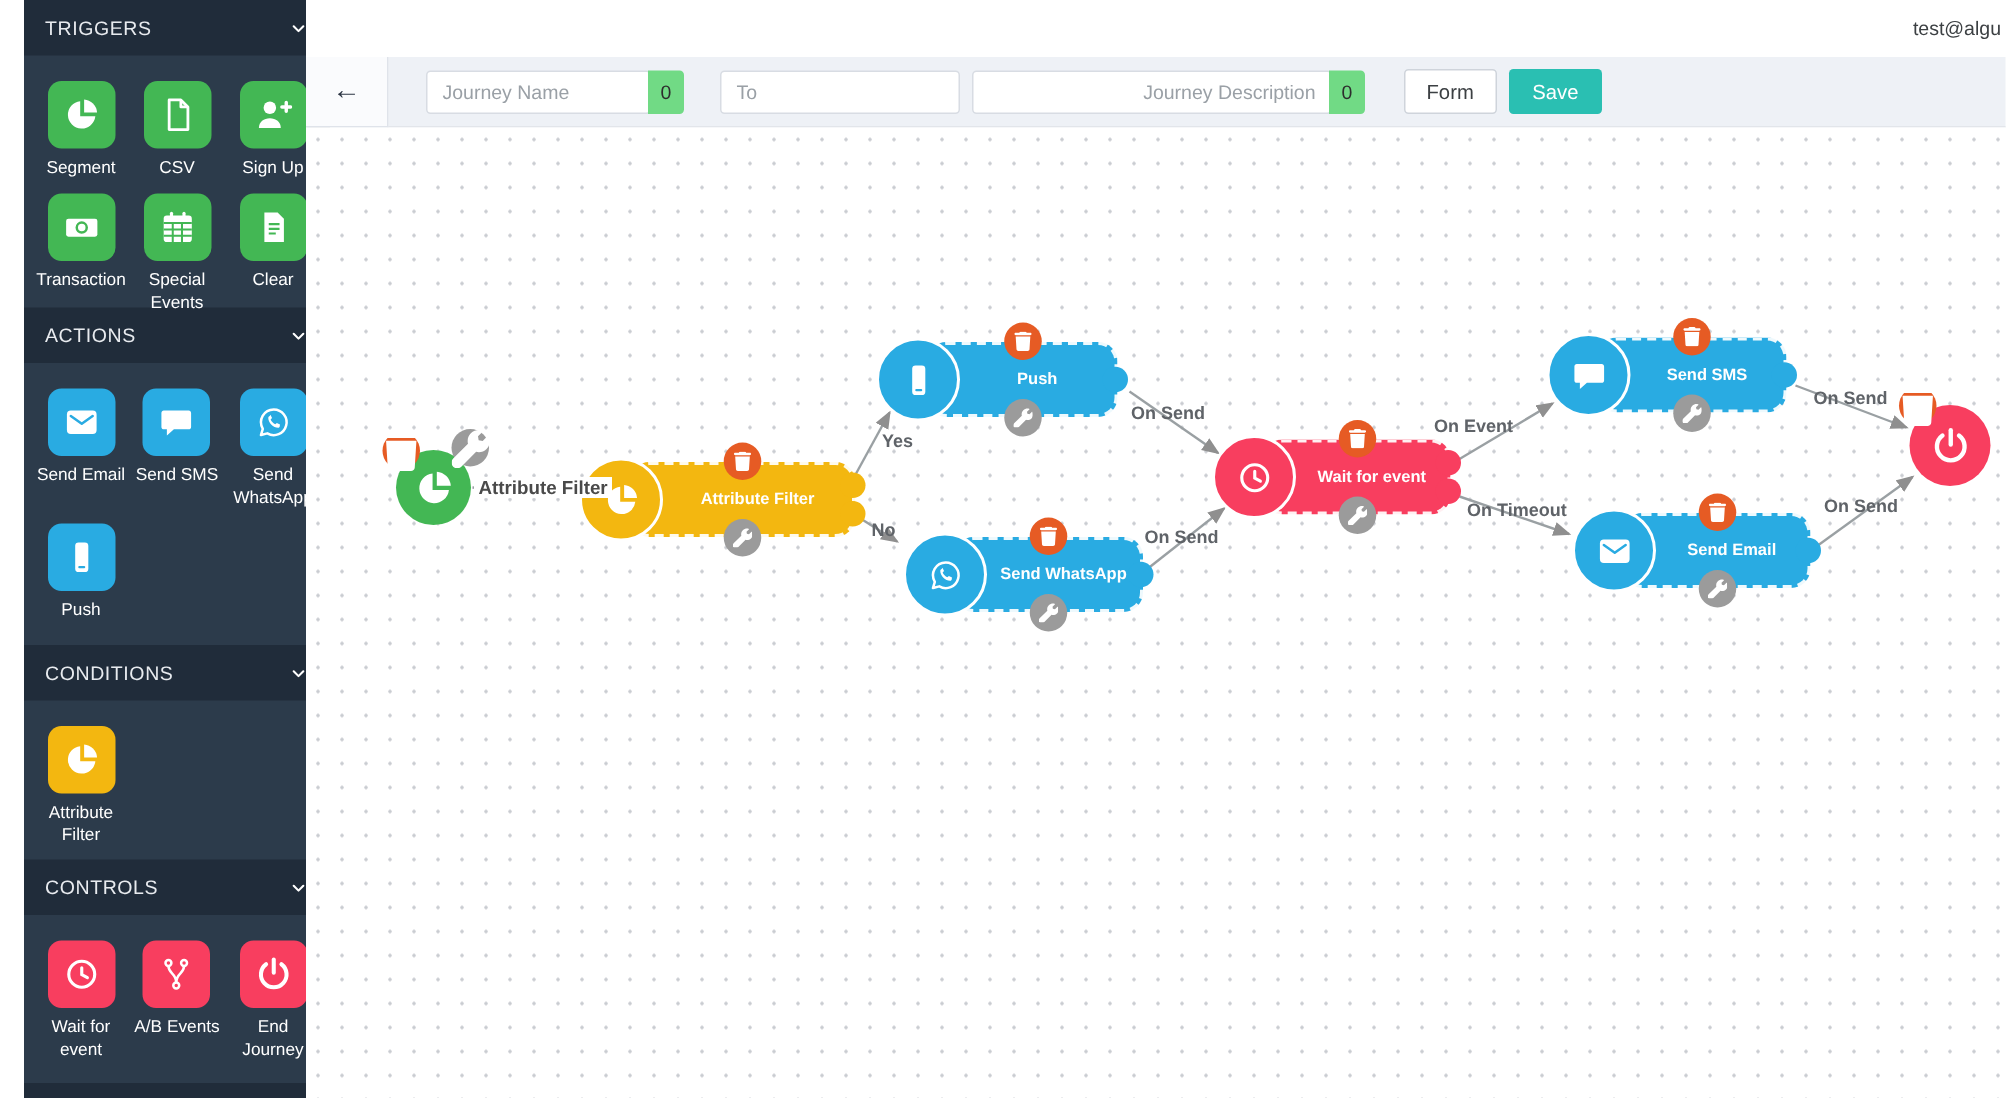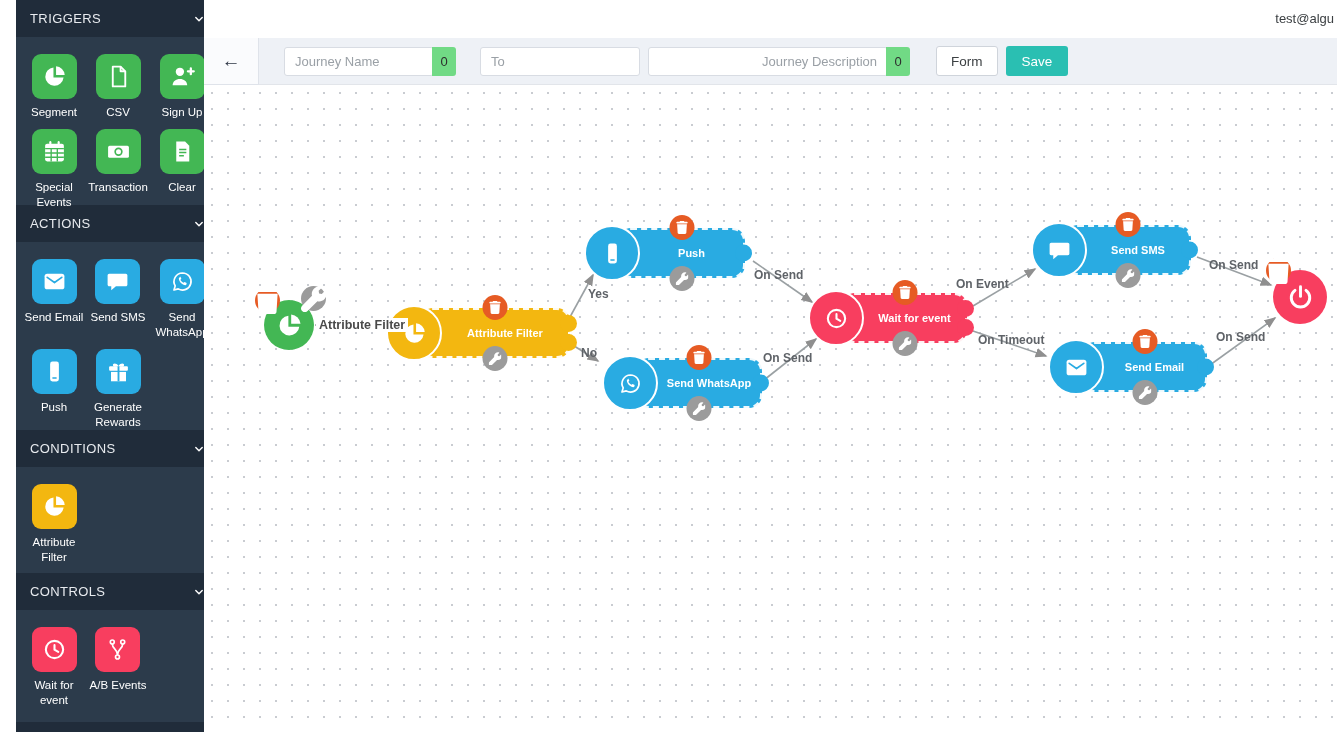--- a/index.html
+++ b/index.html
@@ -187,32 +187,32 @@
       <div class="tile green">
           <svg>
             <use href="#i-user-plus"></use>
           </svg>
         </div>
       <div class="tile-label">Sign Up</div>
     </div>
     <div class="palette-item">
       <div class="tile green">
           <svg>
+            <use href="#i-cash"></use>
+          </svg>
+        </div>
+      <div class="tile-label">Transaction</div>
+    </div>
+    <div class="palette-item">
+      <div class="tile green">
+          <svg>
             <use href="#i-calendar"></use>
           </svg>
         </div>
       <div class="tile-label">Special Events</div>
-    </div>
-    <div class="palette-item">
-      <div class="tile green">
-          <svg>
-            <use href="#i-cash"></use>
-          </svg>
-        </div>
-      <div class="tile-label">Transaction</div>
     </div>
     <div class="palette-item">
       <div class="tile green">
           <svg>
             <use href="#i-file-text"></use>
           </svg>
         </div>
       <div class="tile-label">Clear</div>
     </div>
   </div>
@@ -249,28 +249,20 @@
       <div class="tile-label">Send WhatsApp</div>
     </div>
     <div class="palette-item">
       <div class="tile blue">
           <svg>
             <use href="#i-phone"></use>
           </svg>
         </div>
       <div class="tile-label">Push</div>
     </div>
-    <div class="palette-item">
-      <div class="tile blue">
-          <svg>
-            <use href="#i-gift"></use>
-          </svg>
-        </div>
-      <div class="tile-label">Generate Rewards</div>
-    </div>
   </div>
 
   <div class="sec-header">
     <span>CONDITIONS</span>
     <svg class="chev">
         <use href="#i-chevron"></use>
       </svg>
   </div>
   <div class="sec-body t-conditions-body">
     <div class="palette-item">
@@ -298,20 +290,28 @@
         </div>
       <div class="tile-label">Wait for event</div>
     </div>
     <div class="palette-item">
       <div class="tile red">
           <svg>
             <use href="#i-branch"></use>
           </svg>
         </div>
       <div class="tile-label">A/B Events</div>
+    </div>
+    <div class="palette-item">
+      <div class="tile red">
+          <svg>
+            <use href="#i-power"></use>
+          </svg>
+        </div>
+      <div class="tile-label">End Journey</div>
     </div>
   </div>
   <div class="sidebar-footer"></div>
 </aside>
 
 <div class="topstrip">
   <span class="user-email">test@algu</span>
 </div>
 
 <div class="toolbar">

